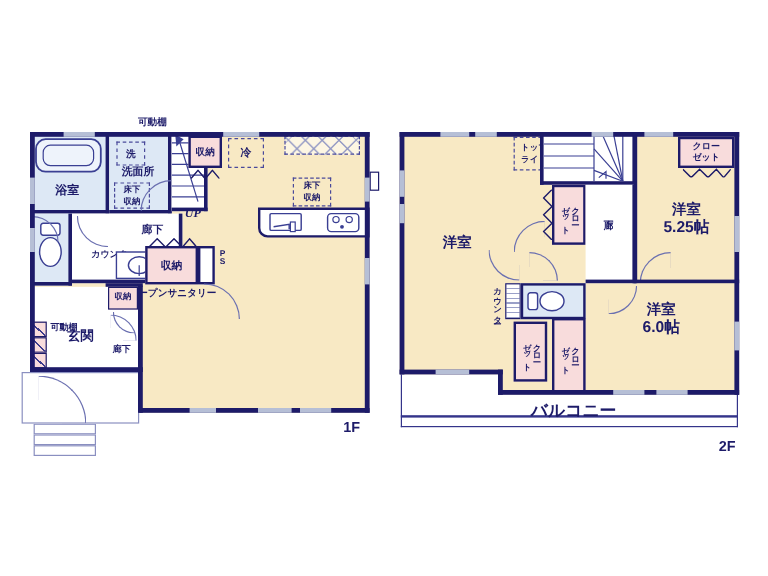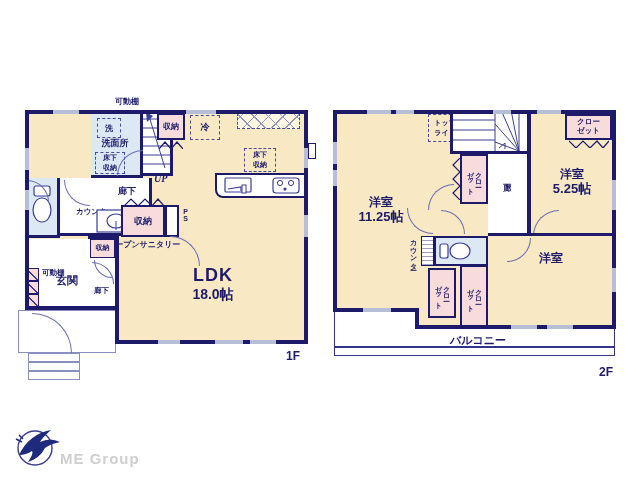--- a/index.html
+++ b/index.html
@@ -40,20 +40,27 @@
 
     <div class="a cream" style="left:7px;top:0;width:283px;height:200px;"></div>
     <div class="a cream" style="left:98px;top:196px;width:192px;height:38px;"></div>
 
     <div class="a white thin" style="left:0;top:200px;width:98px;height:43px;border-color:#8a8fc0;"></div>
     <div class="arc" style="left:14px;top:203px;width:40px;height:40px;border-top:1px solid #6a6fb0;border-right:1px solid #6a6fb0;border-radius:0 100% 0 0;"></div>
     <div class="a thin white" style="left:10px;top:243px;width:52px;height:9px;border-color:#8a8fc0;"></div>
     <div class="a thin white" style="left:10px;top:252px;width:52px;height:9px;border-color:#8a8fc0;"></div>
     <div class="a thin white" style="left:10px;top:261px;width:52px;height:9px;border-color:#8a8fc0;"></div>
 
+    <div class="a blue" style="left:7px;top:0;width:66px;height:68px;border-right:3px solid #1d1b69;border-bottom:3px solid #1d1b69;box-sizing:border-box;">
+      <svg width="58" height="32" style="position:absolute;left:3px;top:4px;">
+        <rect x="2" y="2" width="54" height="27" rx="8" fill="#eef3fb" stroke="#3a3f93" stroke-width="1.5"></rect>
+        <rect x="8" y="7" width="42" height="17" rx="6" fill="none" stroke="#3a3f93" stroke-width="1"></rect>
+      </svg>
+      <div class="lbl ctr" style="left:6px;top:44px;width:50px;font-size:10px;">浴室</div>
+    </div>
 
     <div class="a blue" style="left:73px;top:0;width:52px;height:68px;border-right:3px solid #1d1b69;border-bottom:3px solid #1d1b69;box-sizing:border-box;">
       <div class="dash" style="left:6px;top:8px;width:22px;height:18px;font-size:8px;">洗</div>
       <div class="lbl ctr" style="left:0px;top:28px;width:48px;font-size:9px;">洗面所</div>
       <div class="dash" style="left:4px;top:42px;width:28px;height:20px;font-size:7px;">
         <div>
             <div>床下</div>
             <div>収納</div>
           </div>
       </div>
@@ -136,24 +143,20 @@
       <span class="lbl" style="position:static;font-size:7px;">収納</span>
     </div>
     <div class="arc" style="left:76px;top:150px;width:18px;height:18px;border-left:1px solid #6a6fb0;border-bottom:1px solid #6a6fb0;border-radius:0 0 0 100%;"></div>
     <div class="lbl" style="left:24px;top:159px;font-size:7.5px;">可動棚</div>
     <div class="lbl" style="left:38px;top:164px;font-size:11px;">玄関</div>
     <div class="lbl" style="left:76px;top:177px;font-size:7.5px;">廊下</div>
     <div class="a shoe" style="left:7px;top:158px;width:14px;height:13px;"></div>
     <div class="a shoe" style="left:7px;top:171px;width:14px;height:13px;"></div>
     <div class="a shoe" style="left:7px;top:184px;width:14px;height:13px;"></div>
 
-    <div class="lbl ctr" style="left:150px;top:155px;width:90px;">
-      <div style="font-size:18px;letter-spacing:1px;">LDK</div>
-      <div style="font-size:14px;">18.0帖</div>
-    </div>
 
     <div class="arc" style="left:9px;top:70px;width:22px;height:22px;border-right:1px solid #6a6fb0;border-top:1px solid #6a6fb0;border-radius:0 100% 0 0;"></div>
     <div class="arc" style="left:46px;top:70px;width:26px;height:26px;border-left:1px solid #6a6fb0;border-bottom:1px solid #6a6fb0;border-radius:0 0 0 100%;"></div>
     <div class="arc" style="left:99px;top:40px;width:26px;height:26px;border-top:1px solid #6a6fb0;border-left:1px solid #6a6fb0;border-radius:100% 0 0 0;"></div>
     <div class="arc" style="left:74px;top:152px;width:22px;height:22px;border-right:1px solid #6a6fb0;border-top:1px solid #6a6fb0;border-radius:0 100% 0 0;"></div>
     <div class="arc" style="left:152px;top:126px;width:30px;height:30px;border-top:1px solid #6a6fb0;border-right:1px solid #6a6fb0;border-radius:0 100% 0 0;"></div>
 
     <div class="a wall" style="left:7px;top:0;width:283px;height:4px;"></div>
     <div class="a wall" style="left:7px;top:0;width:4px;height:200px;"></div>
     <div class="a wall" style="left:286px;top:0;width:4px;height:234px;"></div>
@@ -176,21 +179,21 @@
     <div class="lbl" style="left:268px;top:240px;font-size:12px;">1F</div>
   </div>
 
   <div class="a" style="left:333px;top:110px;width:284px;height:270px;">
 
     <div class="a cream" style="left:0;top:0;width:283px;height:202px;"></div>
     <div class="a cream" style="left:82px;top:198px;width:201px;height:21px;"></div>
 
     <div class="a" style="left:1px;top:202px;width:281px;height:44px;border-left:1.5px solid #34348a;border-right:1.5px solid #34348a;border-bottom:1.5px solid #34348a;box-sizing:border-box;"></div>
     <div class="a" style="left:1px;top:236px;width:281px;height:1.5px;background:#34348a;"></div>
-    <div class="lbl ctr" style="left:90px;top:224px;width:110px;font-size:11px;">バルコニー</div>
+    <div class="lbl ctr" style="left:90px;top:224px;width:110px;font-size:14px;">バルコニー</div>
 
     <div class="dash" style="left:95px;top:4px;width:32px;height:26px;font-size:7px;">
       <div>
           <div>トップ</div>
           <div>ライト</div>
         </div>
     </div>
 
     <div class="a white" style="left:117px;top:0;width:80px;height:44px;border-left:3px solid #1d1b69;border-right:3px solid #1d1b69;border-bottom:3px solid #1d1b69;box-sizing:border-box;">
       <svg width="74" height="41">
@@ -229,28 +232,28 @@
         <div>クロー</div>
         <div>ゼット</div>
       </div>
     </div>
     <svg class="a" style="left:236px;top:30px;" width="40" height="8">
       <polyline points="0,1 7,8 14,1 21,8 28,1 34,8 40,1" fill="none" stroke="#1d1b69" stroke-width="1.2"></polyline>
     </svg>
 
     <div class="lbl ctr" style="left:6px;top:86px;width:84px;">
       <div style="font-size:12px;">洋室</div>
-      <div style="font-size:13px;">11.25帖</div>
     </div>
     <div class="lbl ctr" style="left:199px;top:58px;width:80px;">
       <div style="font-size:12px;">洋室</div>
       <div style="font-size:13px;">5.25帖</div>
     </div>
     <div class="lbl ctr" style="left:176px;top:142px;width:84px;">
       <div style="font-size:12px;">洋室</div>
+      <div style="font-size:13px;">6.0帖</div>
     </div>
 
     <div class="lbl vtxt" style="left:76px;top:124px;font-size:7px;letter-spacing:0;">カウンター</div>
     <div class="a stripes" style="left:88px;top:126px;width:13px;height:30px;border:1px solid #1d1b69;box-sizing:border-box;"></div>
     <div class="a blue" style="left:101px;top:126px;width:54px;height:30px;border:2px solid #1d1b69;box-sizing:border-box;">
       <svg width="50" height="26">
         <rect x="4" y="6" width="8" height="14" rx="2" fill="#fff" stroke="#3a3f93" stroke-width="1.2"></rect>
         <ellipse cx="24" cy="13" rx="10" ry="8" fill="#fff" stroke="#3a3f93" stroke-width="1.2"></ellipse>
       </svg>
     </div>
@@ -291,23 +294,14 @@
     <div class="a win" style="left:0;top:60px;width:4px;height:16px;"></div>
     <div class="a win" style="left:279px;top:70px;width:4px;height:30px;"></div>
     <div class="a win" style="left:279px;top:158px;width:4px;height:24px;"></div>
     <div class="a win" style="left:30px;top:198px;width:28px;height:4px;"></div>
     <div class="a win" style="left:178px;top:215px;width:26px;height:4px;"></div>
     <div class="a win" style="left:214px;top:215px;width:26px;height:4px;"></div>
 
     <div class="lbl" style="left:266px;top:256px;font-size:12px;">2F</div>
   </div>
 
-  <div class="a" style="left:14px;top:424px;width:200px;height:52px;">
-    <svg width="48" height="48">
-      <circle cx="21" cy="24" r="17" fill="none" stroke="#3a3f93" stroke-width="1.4"></circle>
-      <path d="M5,31 Q15,10 37,6 Q28,14 26,18 Q36,13 46,18 Q36,20 31,24 Q26,34 14,38 Q20,29 18,27 Q12,31 5,31 Z" fill="#1e2a7b"></path>
-      <line x1="2" y1="15" x2="8" y2="18" stroke="#1e2a7b" stroke-width="1.5"></line>
-      <line x1="5" y1="11" x2="9" y2="15" stroke="#1e2a7b" stroke-width="1.5"></line>
-    </svg>
-    <div class="a" style="left:46px;top:26px;font-size:15px;font-weight:bold;color:#cfcfcf;letter-spacing:1px;font-family:'Liberation Sans',sans-serif;">ME Group</div>
-  </div>
 
 </div>
 
 </body></html>

